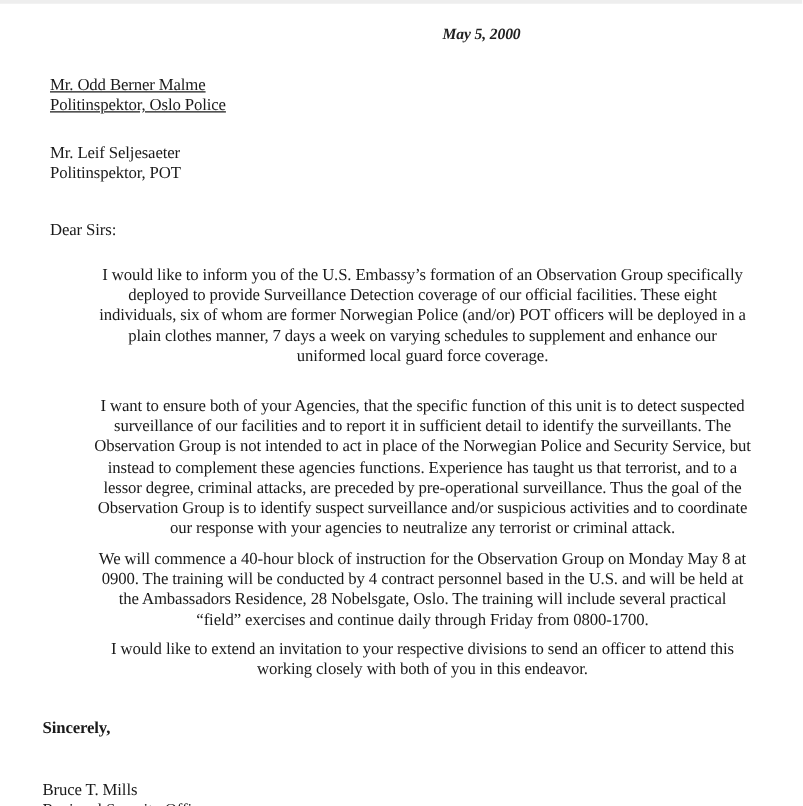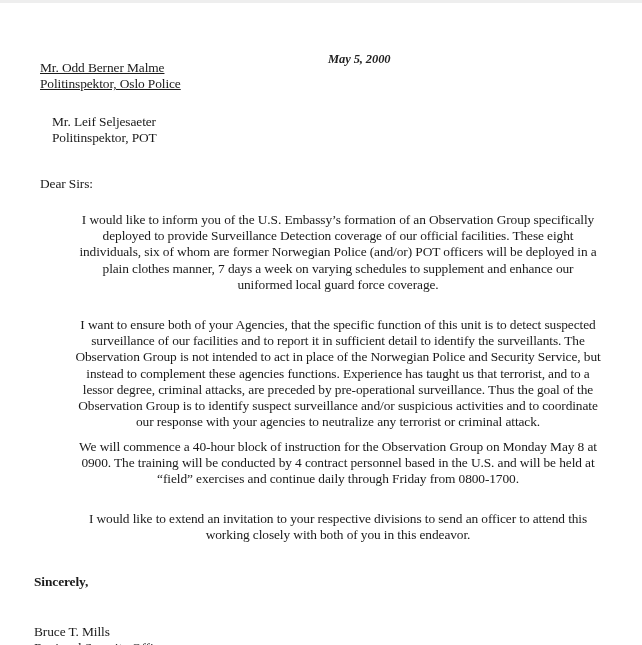--- a/index.html
+++ b/index.html
@@ -24,35 +24,34 @@
     .page {
       position: absolute;
       left: 0; top: 0;
       width: 642px; height: 645px;
       font-size: 13.4px;
       line-height: 16.2px;
       letter-spacing: -0.1px;
     }
     .date {
       position: absolute;
-      left: 328px;
+      left: 354px;
       top: 19px;
       font-style: italic;
       font-weight: bold;
       font-size: 12.5px;
       color: #222;
-      margin-top: 32px;
     }
     .block {
       position: absolute;
       left: 40px;
       white-space: nowrap;
     }
     .addr1 { top: 60px; text-decoration: underline; }
-    .addr2 { top: 114px; margin-left: 12px; }
+    .addr2 { top: 114px; }
     .salutation { top: 176px; }
     .para { position: absolute; left: 38px; width: 600px; text-align: center; }
     .para .ln { display: block; white-space: nowrap; }
     .p1 { top: 212px; }
     .p2 { top: 317px; }
     .p3 { top: 439px; }
     .p4 { top: 511px; }
     .closing { position: absolute; left: 34px; top: 574px; font-weight: bold; }
     .signer { position: absolute; left: 34px; top: 624px; }
     .signer-title { position: absolute; left: 34px; top: 640px; }
@@ -93,20 +92,21 @@
     <span class="ln">Observation Group is not intended to act in place of the Norwegian Police and Security Service, but</span>
     <span class="ln">instead to complement these agencies functions.  Experience has taught us that terrorist, and to a</span>
     <span class="ln">lessor degree, criminal attacks, are preceded by pre-operational surveillance.  Thus the goal of the</span>
     <span class="ln">Observation Group is to identify suspect surveillance and/or suspicious activities and to coordinate</span>
     <span class="ln">our response with your agencies to neutralize any terrorist or criminal attack.</span>
   </div>
 
   <div class="para p3">
     <span class="ln">We will commence a 40-hour block of instruction for the Observation Group on Monday May 8 at</span>
     <span class="ln">0900.  The training will be conducted by 4 contract personnel based in the U.S. and will be held at</span>
+    <span class="ln">the Ambassadors Residence,  28 Nobelsgate, Oslo.  The training will include several practical</span>
     <span class="ln">“field” exercises and continue daily through Friday from 0800-1700.</span>
   </div>
 
   <div class="para p4">
     <span class="ln"> I would like to extend an invitation to your respective divisions to send an officer to attend this</span>
     <span class="ln">working closely with both of you in this endeavor.</span>
   </div>
 
   <div class="closing">Sincerely,</div>
   <div class="signer">Bruce T. Mills</div>

